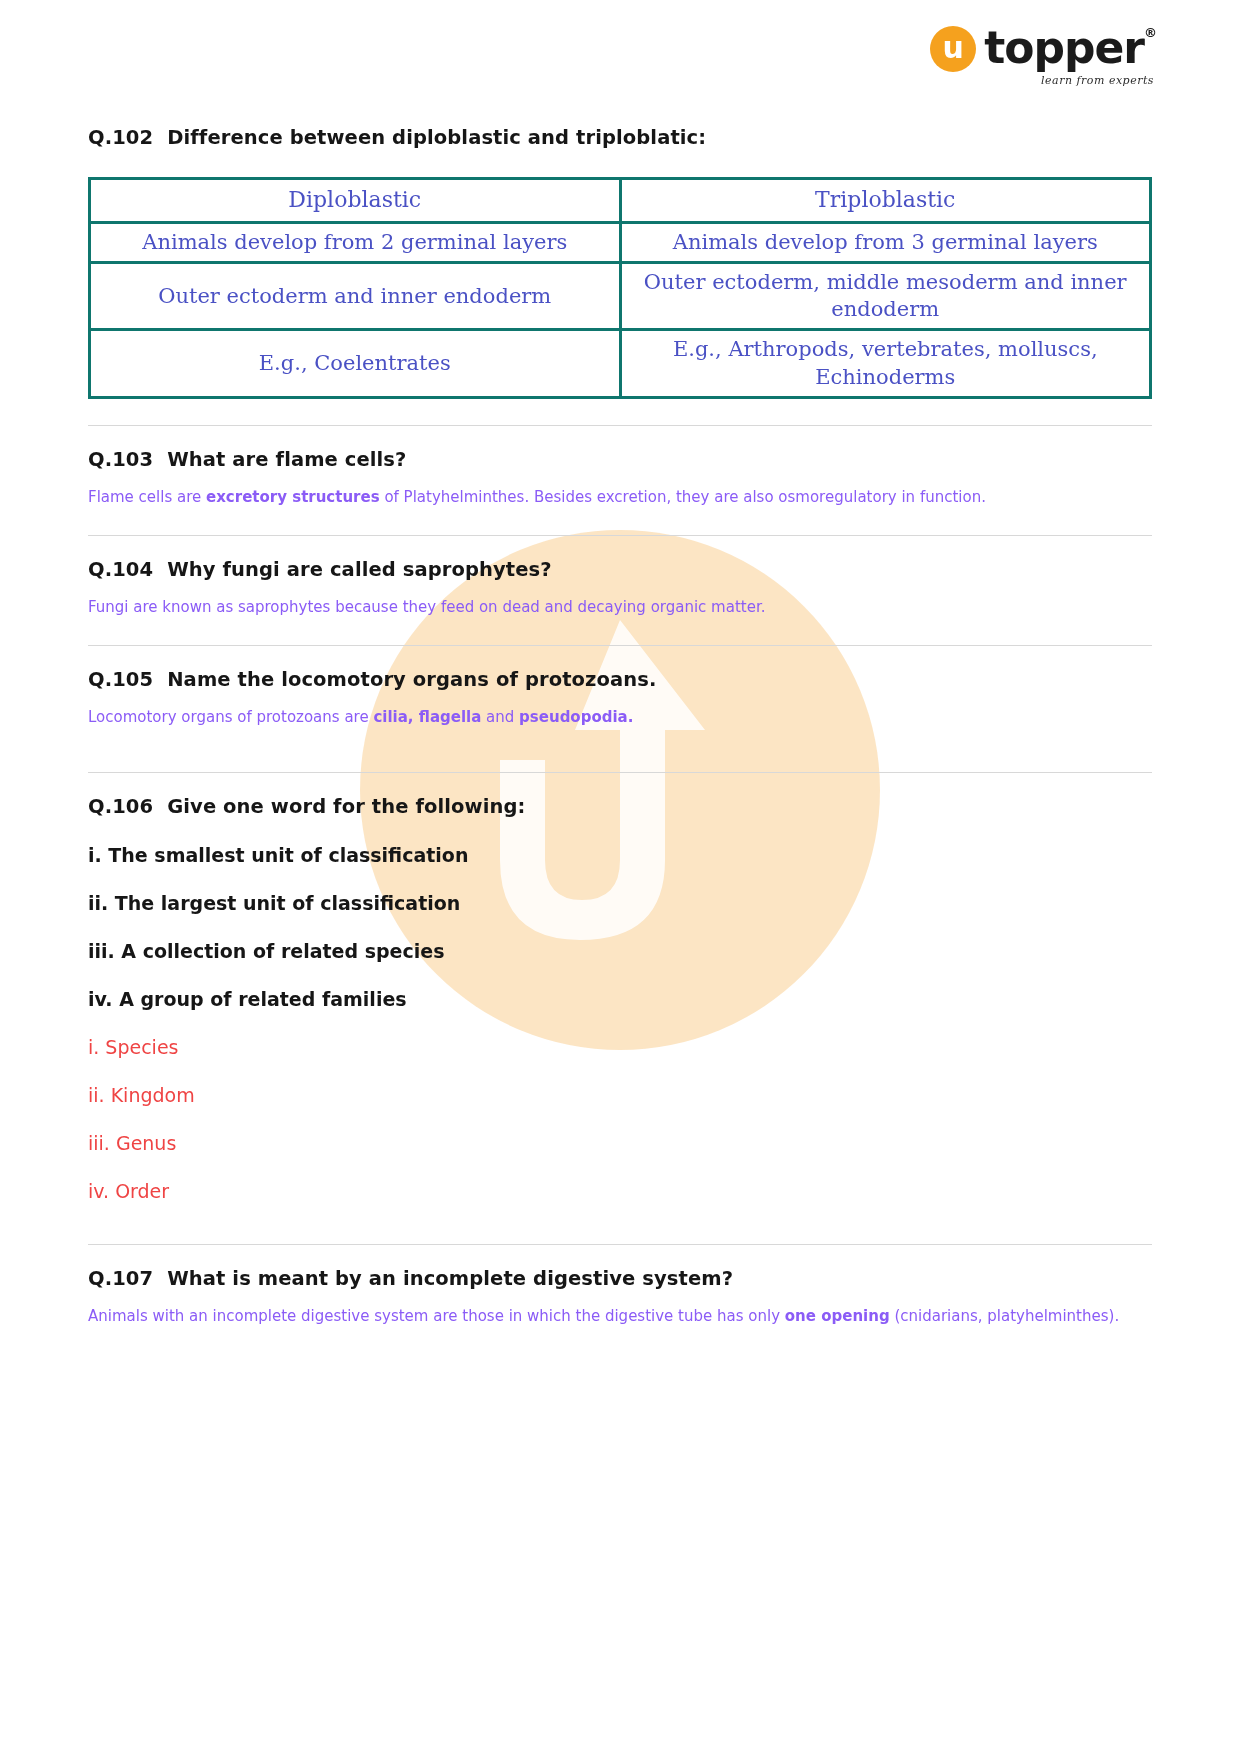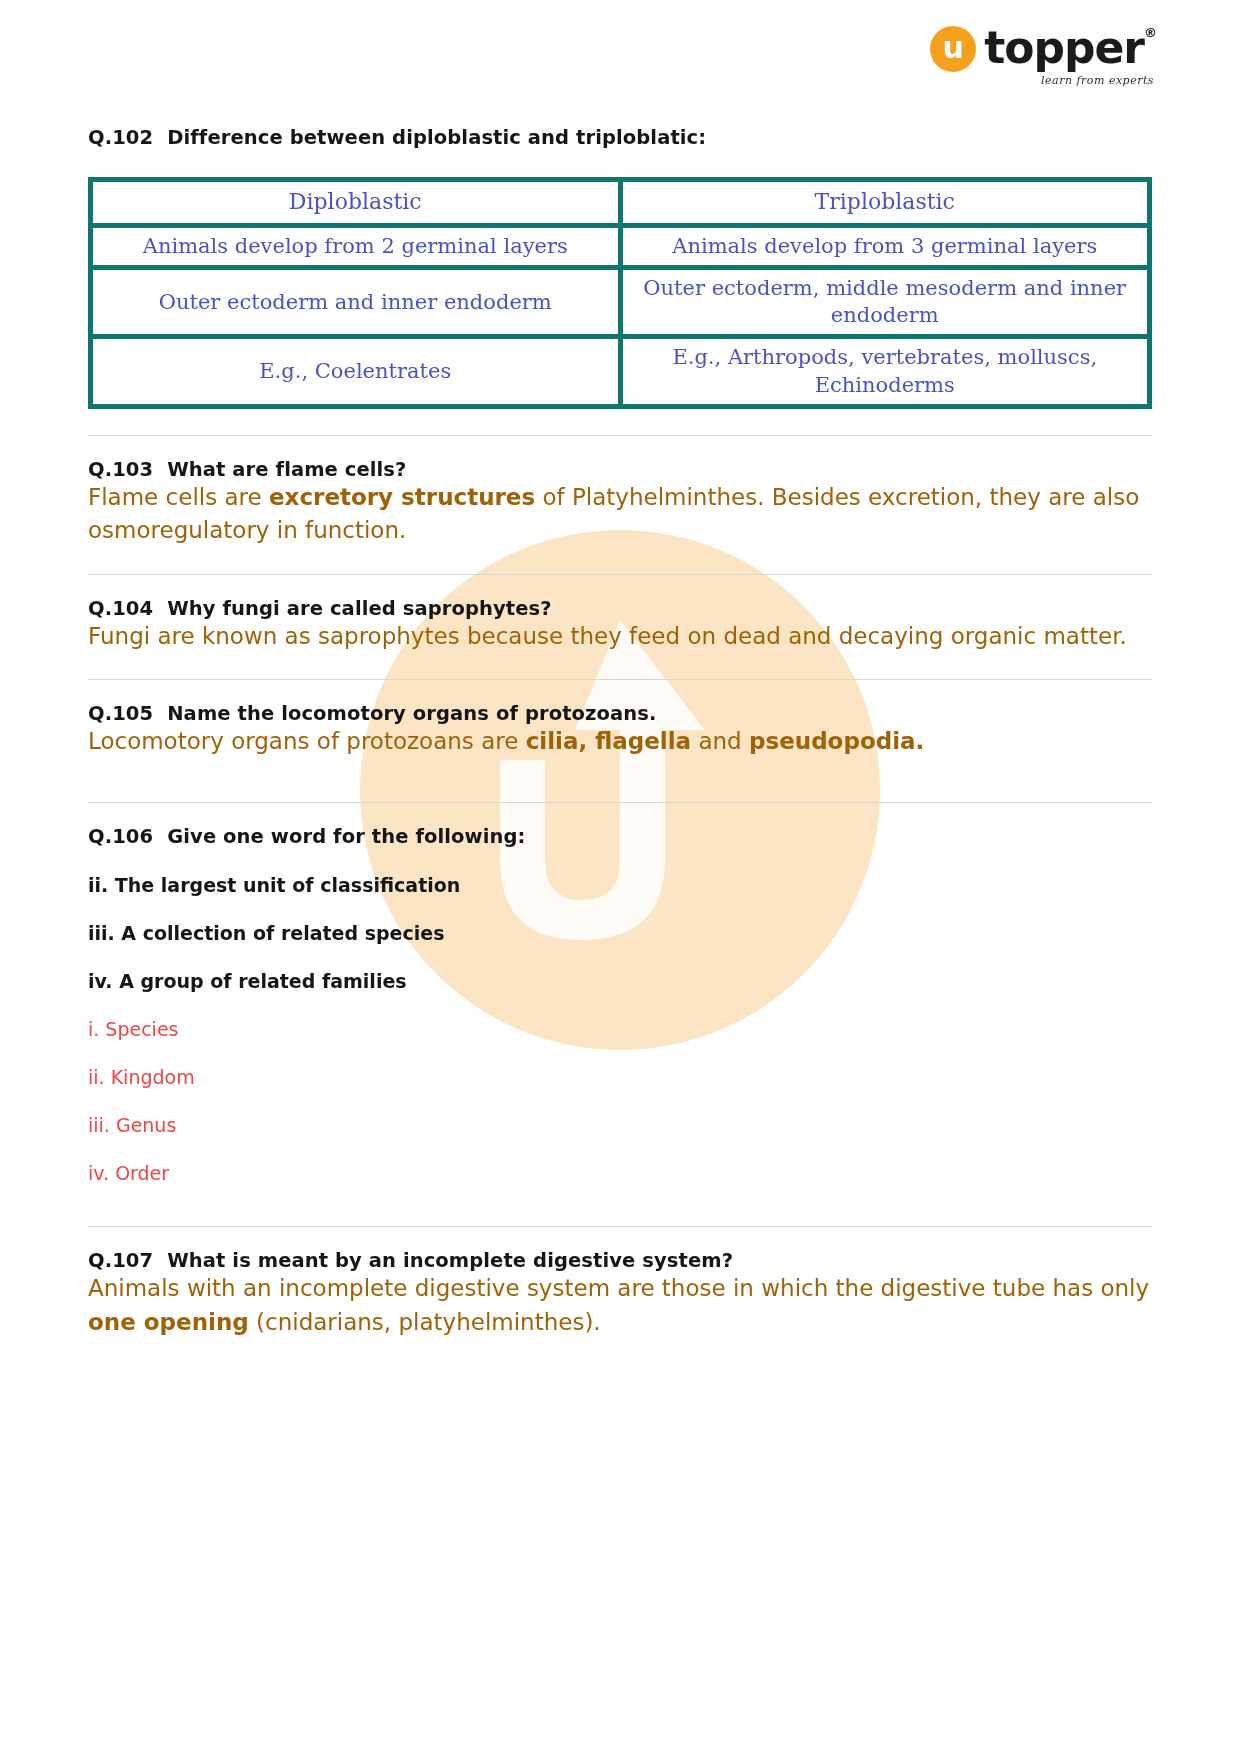--- a/index.html
+++ b/index.html
@@ -100,24 +100,24 @@
     align-items: baseline;
     font-weight: 700;
     font-size: 19.5px;
     color: #161616;
     letter-spacing: .1px;
   }
   .qnum { margin-right: 14px; white-space: nowrap; }
   .qtext { }
 
   .answer {
-    color: #a16207;
-    font-size: 23px;
+    color: #8b5cf6;
+    font-size: 15px;
     line-height: 1.45;
-    margin-top: 0;
+    margin-top: 16px;
   }
   .answer b { font-weight: 700; }
 
   .sub {
     font-weight: 700;
     font-size: 19px;
     color: #161616;
     margin-top: 26px;
   }
   .ansitem {
@@ -133,21 +133,21 @@
   }
 
   
   table.cmp {
     width: 100%;
     border-collapse: collapse;
     margin-top: 28px;
     table-layout: fixed;
   }
   table.cmp td, table.cmp th {
-    border: 5px solid #0f766e;
+    border: 3px solid #0f766e;
     color: #4a51c4;
     font-family: "DejaVu Serif", serif;
     font-size: 21px;
     text-align: center;
     padding: 5px 10px;
     line-height: 1.3;
     vertical-align: middle;
     background: transparent;
   }
   table.cmp th { font-weight: 400; font-size: 22px; padding: 6px 10px; }
@@ -226,20 +226,21 @@
   </div>
   <div class="answer"><span>Locomotory organs of protozoans are </span><b>cilia, flagella</b><span> and </span><b>pseudopodia.</b></div>
 
   <hr class="sep" style="margin-top:44px">
 
   <div class="qline s1">
     <span class="qnum">Q.106</span>
     <span class="qtext">Give one word for the following:</span>
   </div>
 
+  <div class="sub">i. The smallest unit of classification</div>
   <div class="sub">ii. The largest unit of classification</div>
   <div class="sub">iii. A collection of related species</div>
   <div class="sub">iv. A group of related families</div>
 
   <div class="ansitem">i. Species</div>
   <div class="ansitem">ii. Kingdom</div>
   <div class="ansitem">iii. Genus</div>
   <div class="ansitem">iv. Order</div>
 
   <hr class="sep" style="margin-top:42px">

